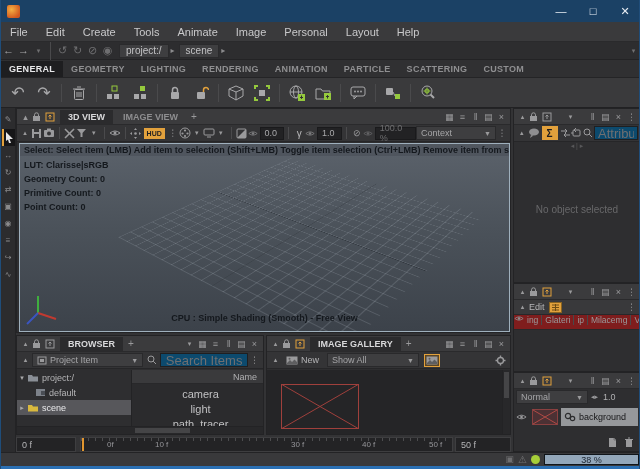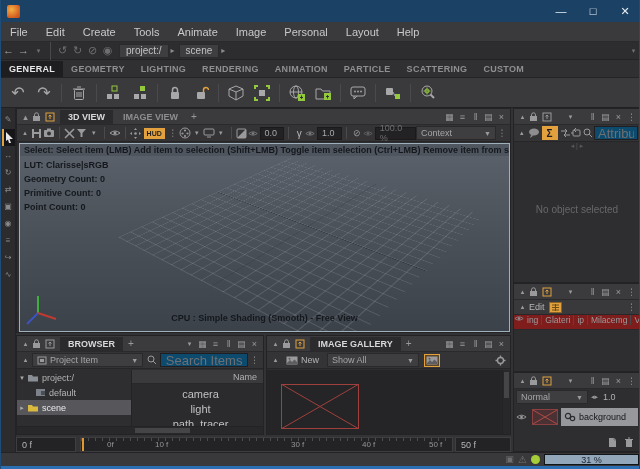--- a/index.html
+++ b/index.html
@@ -820,18 +820,18 @@
       <span class="tick" style="left:348px;">50 f</span>
     </div>
     <div class="tbox" style="width:56px;">50 f</div>
   </div>
 
   <div class="abs statusbar">
     <span class="g dim" style="font-size:9px;">▣</span>
     <span class="g dim" style="font-size:10px;">⚠</span>
     <span class="gdot"></span>
     <div class="progress">
-      <span>31 %</span>
+      <span>38 %</span>
     </div>
   </div>
 
   <div class="abs bottomedge"></div>
 </div>
 
 </body></html>

